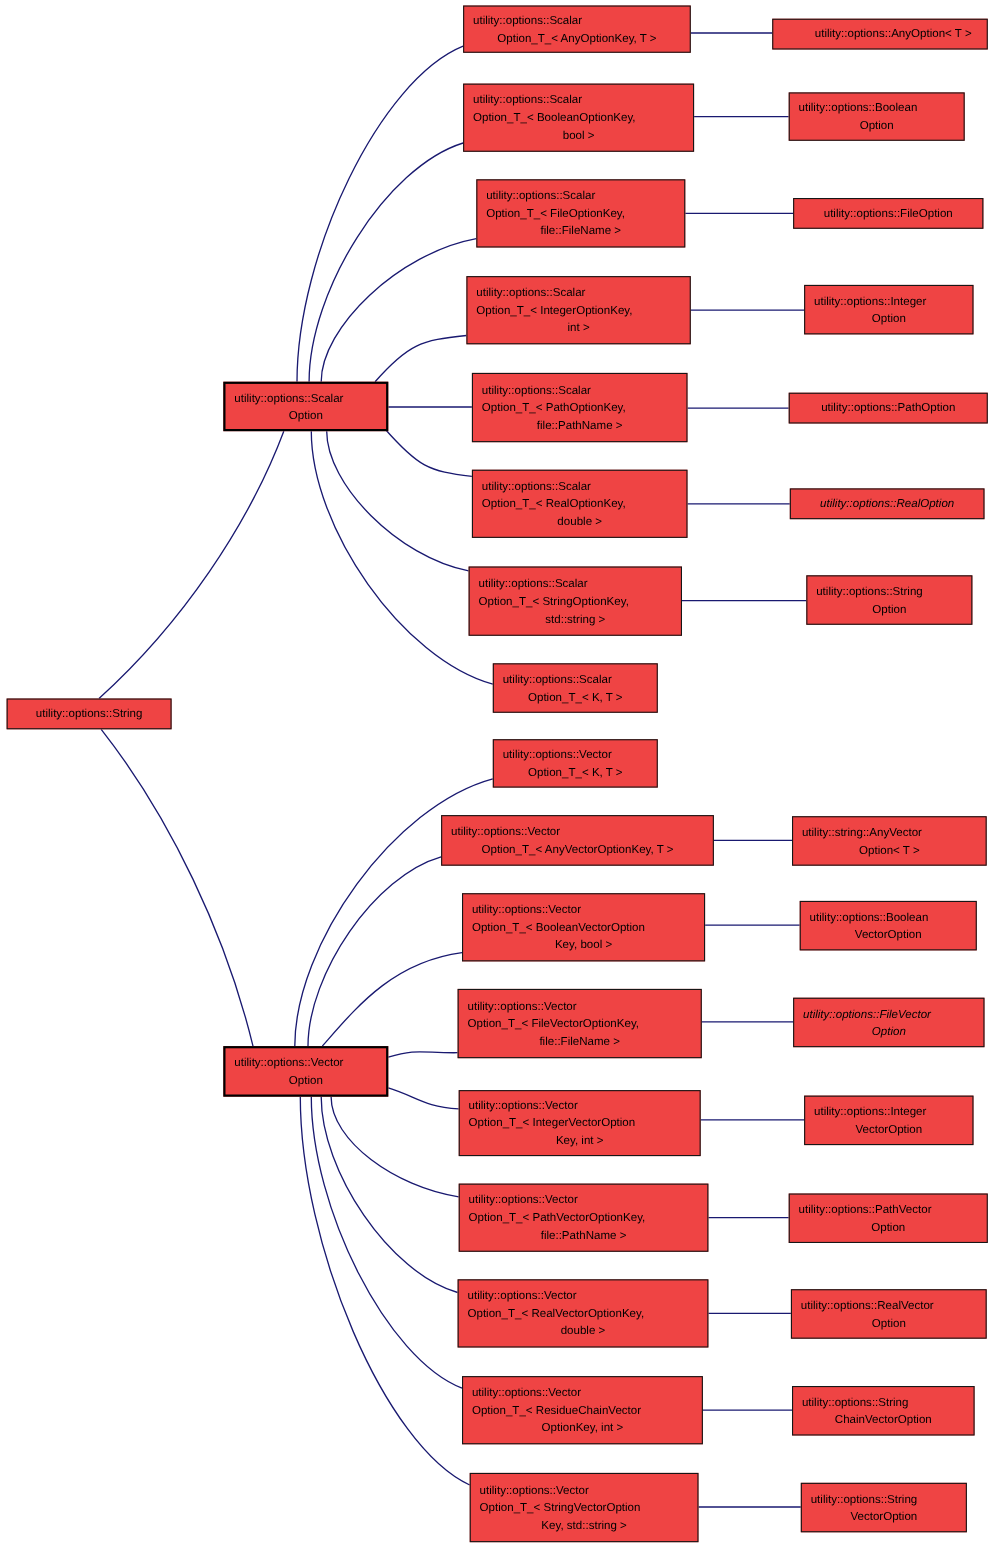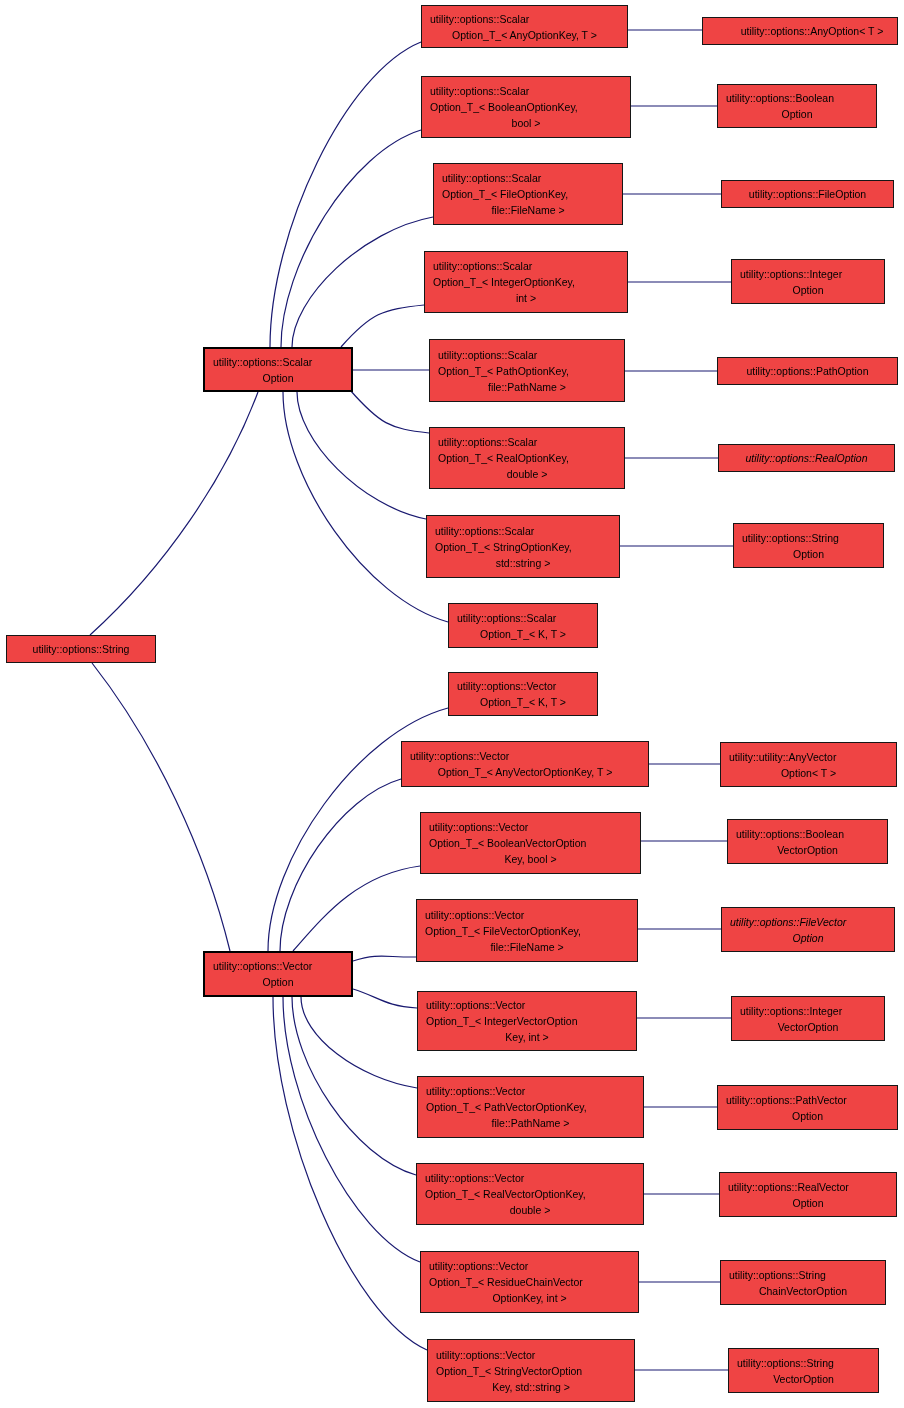--- a/index.html
+++ b/index.html
@@ -186,21 +186,21 @@
         <div class="ln">utility::options::PathOption</div>
       </div>
       <div class="node" style="left: 718px; top: 444px; width: 177px; height: 28px; font-style: italic;">
         <div class="ln">utility::options::RealOption</div>
       </div>
       <div class="node" style="left: 733px; top: 523px; width: 151px; height: 45px;">
         <div class="ln">utility::options::String</div>
         <div class="ln">Option</div>
       </div>
       <div class="node" style="left: 720px; top: 742px; width: 177px; height: 45px;">
-        <div class="ln">utility::utility::AnyVector</div>
+        <div class="ln">utility::string::AnyVector</div>
         <div class="ln">Option&lt; T &gt;</div>
       </div>
       <div class="node" style="left: 727px; top: 819px; width: 161px; height: 45px;">
         <div class="ln">utility::options::Boolean</div>
         <div class="ln">VectorOption</div>
       </div>
       <div class="node" style="left: 721px; top: 907px; width: 174px; height: 45px; font-style: italic;">
         <div class="ln">utility::options::FileVector</div>
         <div class="ln">Option</div>
       </div>

